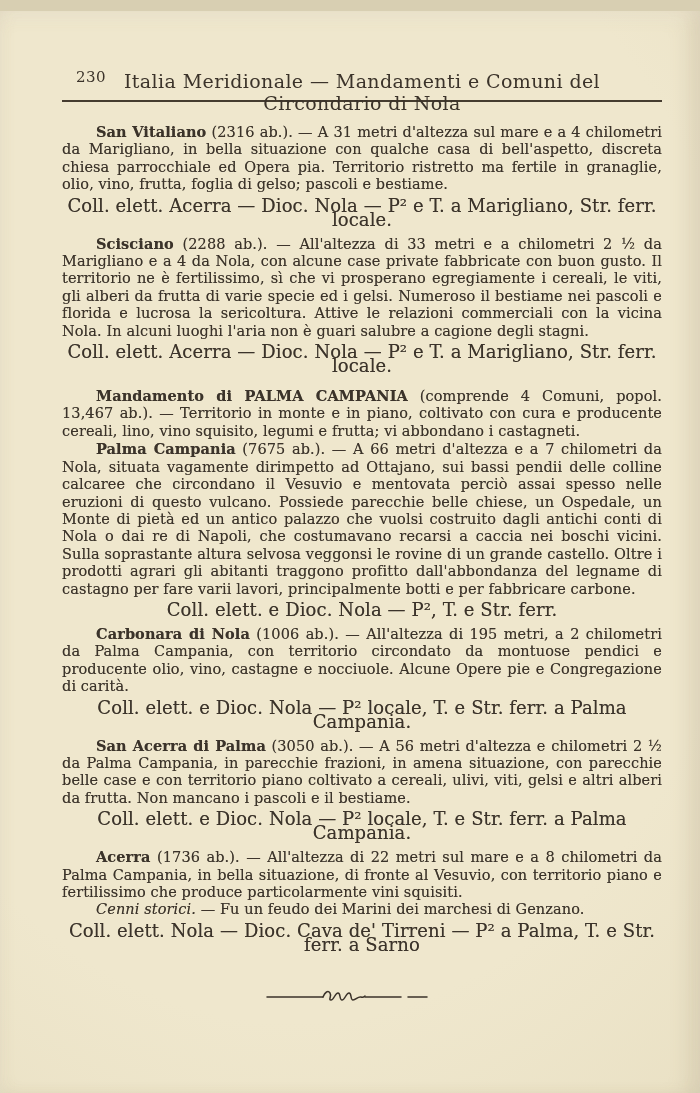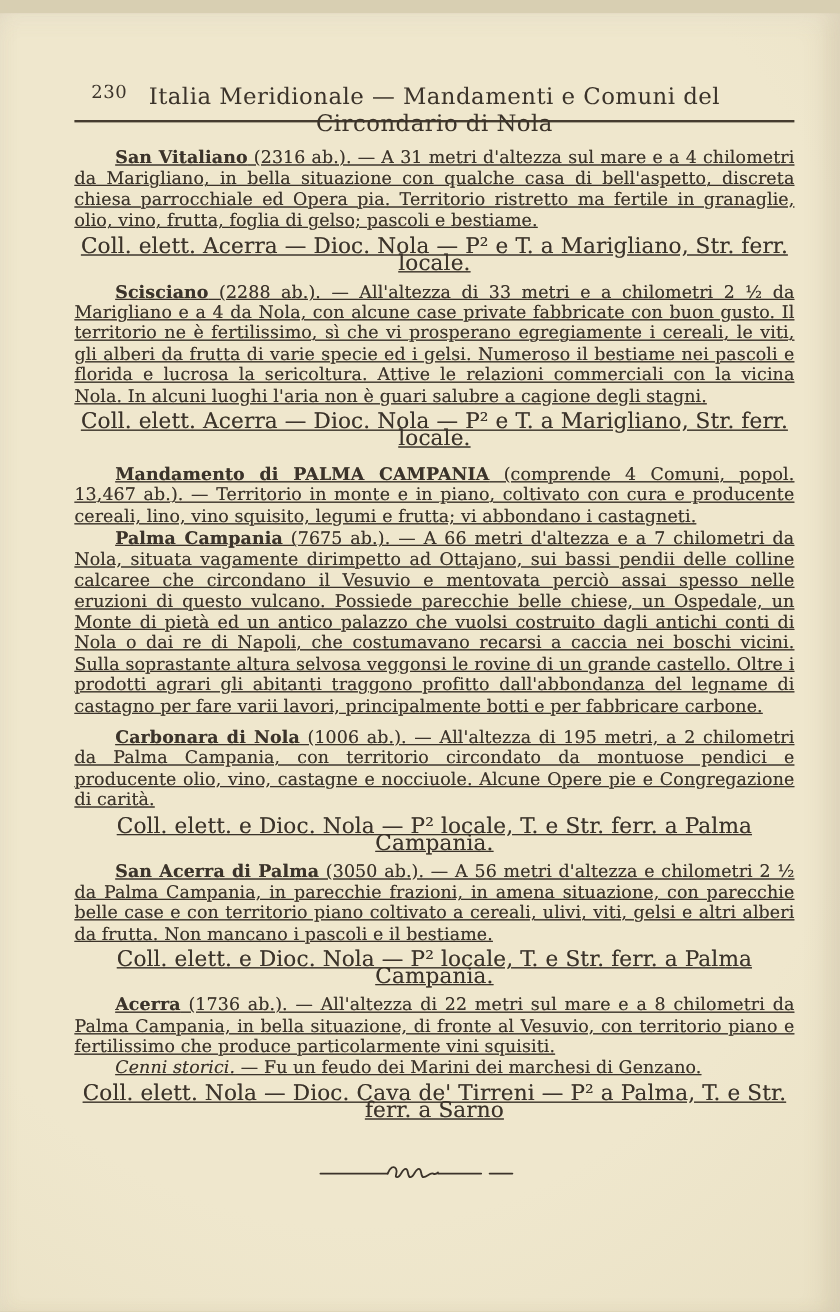--- a/index.html
+++ b/index.html
@@ -49,21 +49,20 @@
     width: 600px;
     border-top: 2px solid #453c2f;
   }
   .page-body {
     margin: 21px 38px 0 62px;
     width: 600px;
     font-size: 14.5px;
     line-height: 17.4px;
     letter-spacing: 0.1px;
     text-shadow: 0 0 0.5px rgba(59,51,42,0.55);
-    text-decoration: underline;
   }
   .para {
     margin: 8px 0 0;
     text-align: justify;
     text-indent: 34px;
   }
   .para.tight { margin-top: 0; }
   .para.section { margin-top: 14px; }
   .page-body > :first-child { margin-top: 0; }
   .para .bold { font-weight: bold; }
@@ -99,20 +98,21 @@
 
   <div class="header-rule"></div>
 
   <main class="page-body">
       <p class="para"><span class="bold">San Vitaliano</span><span class="normal"> (2316 ab.). — A 31 metri d'altezza sul mare e a 4 chilometri da Marigliano, in bella situazione con qualche casa di bell'aspetto, discreta chiesa parrocchiale ed Opera pia. Territorio ristretto ma fertile in granaglie, olio, vino, frutta, foglia di gelso; pascoli e bestiame.</span></p>
       <p class="coll">Coll. elett. Acerra — Dioc. Nola — P² e T. a Marigliano, Str. ferr. locale.</p>
       <p class="para"><span class="bold">Scisciano</span><span class="normal"> (2288 ab.). — All'altezza di 33 metri e a chilometri 2 ½ da Marigliano e a 4 da Nola, con alcune case private fabbricate con buon gusto. Il territorio ne è fertilissimo, sì che vi prosperano egregiamente i cereali, le viti, gli alberi da frutta di varie specie ed i gelsi. Numeroso il bestiame nei pascoli e florida e lucrosa la sericoltura. Attive le relazioni commerciali con la vicina Nola. In alcuni luoghi l'aria non è guari salubre a cagione degli stagni.</span></p>
       <p class="coll">Coll. elett. Acerra — Dioc. Nola — P² e T. a Marigliano, Str. ferr. locale.</p>
       <p class="para section"><span class="bold">Mandamento di PALMA CAMPANIA</span><span class="normal"> (comprende 4 Comuni, popol. 13,467 ab.). — Territorio in monte e in piano, coltivato con cura e producente cereali, lino, vino squisito, legumi e frutta; vi abbondano i castagneti.</span></p>
       <p class="para tight"><span class="bold">Palma Campania</span><span class="normal"> (7675 ab.). — A 66 metri d'altezza e a 7 chilometri da Nola, situata vagamente dirimpetto ad Ottajano, sui bassi pendii delle colline calcaree che circondano il Vesuvio e mentovata perciò assai spesso nelle eruzioni di questo vulcano. Possiede parecchie belle chiese, un Ospedale, un Monte di pietà ed un antico palazzo che vuolsi costruito dagli antichi conti di Nola o dai re di Napoli, che costumavano recarsi a caccia nei boschi vicini. Sulla soprastante altura selvosa veggonsi le rovine di un grande castello. Oltre i prodotti agrari gli abitanti traggono profitto dall'abbondanza del legname di castagno per fare varii lavori, principalmente botti e per fabbricare carbone.</span></p>
+      <p class="coll">Coll. elett. e Dioc. Nola — P², T. e Str. ferr.</p>
       <p class="para"><span class="bold">Carbonara di Nola</span><span class="normal"> (1006 ab.). — All'altezza di 195 metri, a 2 chilometri da Palma Campania, con territorio circondato da montuose pendici e producente olio, vino, castagne e nocciuole. Alcune Opere pie e Congregazione di carità.</span></p>
       <p class="coll">Coll. elett. e Dioc. Nola — P² locale, T. e Str. ferr. a Palma Campania.</p>
       <p class="para"><span class="bold">San Acerra di Palma</span><span class="normal"> (3050 ab.). — A 56 metri d'altezza e chilometri 2 ½ da Palma Campania, in parecchie frazioni, in amena situazione, con parecchie belle case e con territorio piano coltivato a cereali, ulivi, viti, gelsi e altri alberi da frutta. Non mancano i pascoli e il bestiame.</span></p>
       <p class="coll">Coll. elett. e Dioc. Nola — P² locale, T. e Str. ferr. a Palma Campania.</p>
       <p class="para"><span class="bold">Acerra</span><span class="normal"> (1736 ab.). — All'altezza di 22 metri sul mare e a 8 chilometri da Palma Campania, in bella situazione, di fronte al Vesuvio, con territorio piano e fertilissimo che produce particolarmente vini squisiti.</span></p>
       <p class="para tight"><span class="italic">Cenni storici.</span><span class="normal"> — Fu un feudo dei Marini dei marchesi di Genzano.</span></p>
       <p class="coll">Coll. elett. Nola — Dioc. Cava de' Tirreni — P² a Palma, T. e Str. ferr. a Sarno</p>
     </main>
 
   <div class="ornament">

